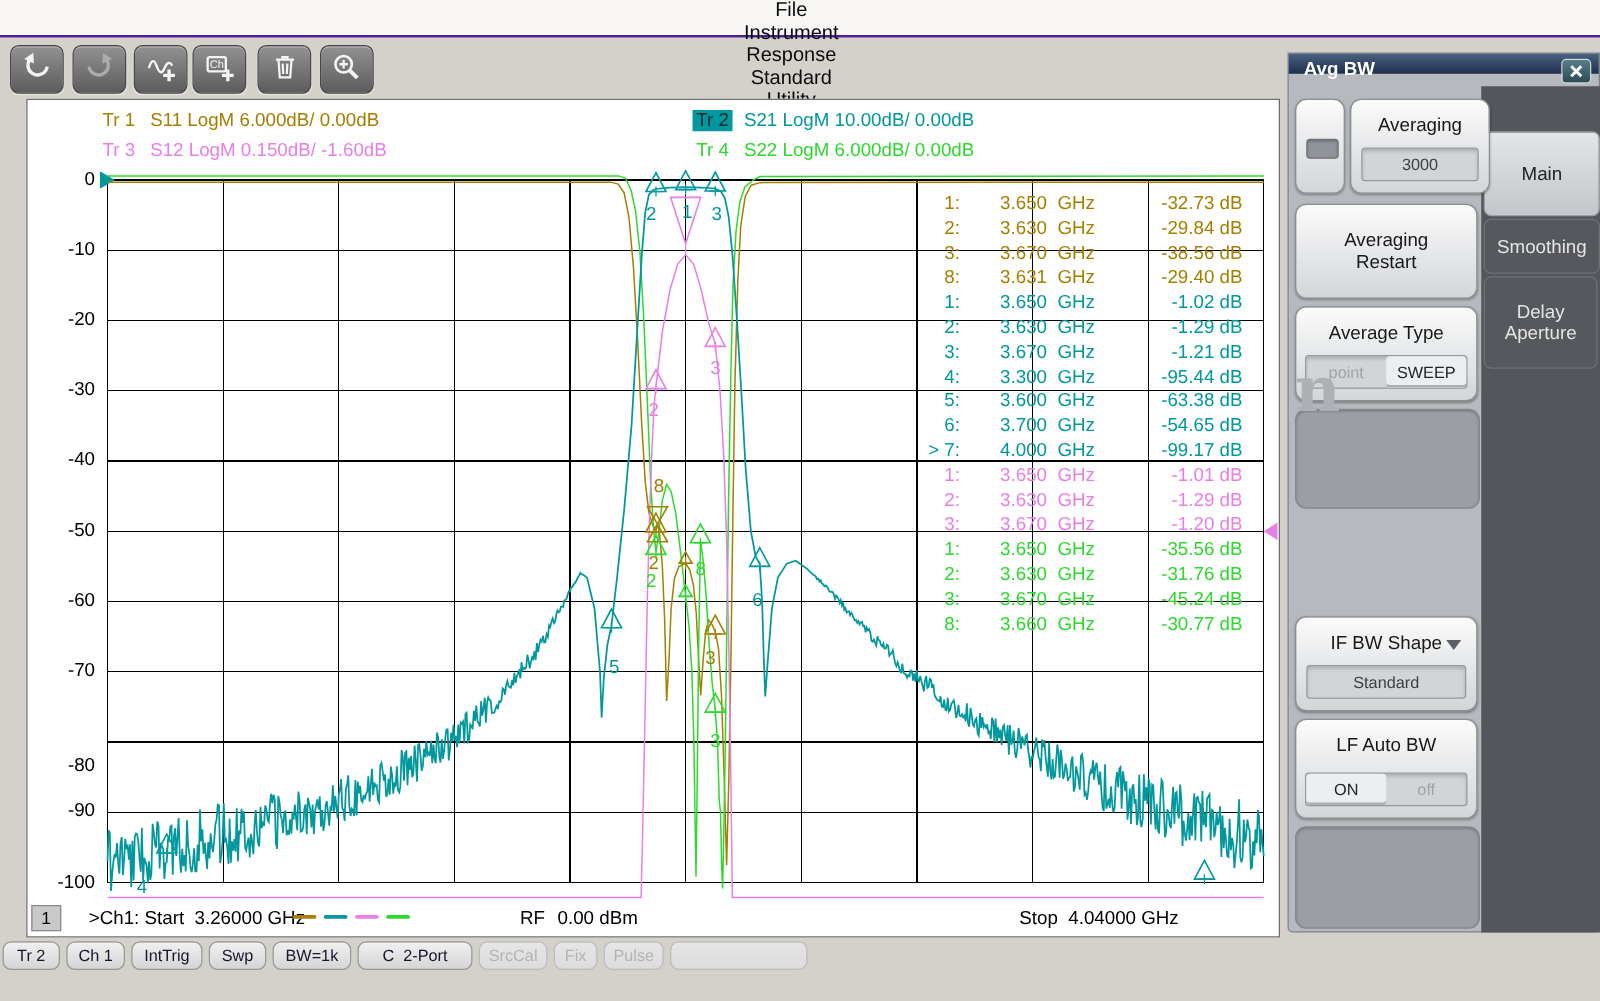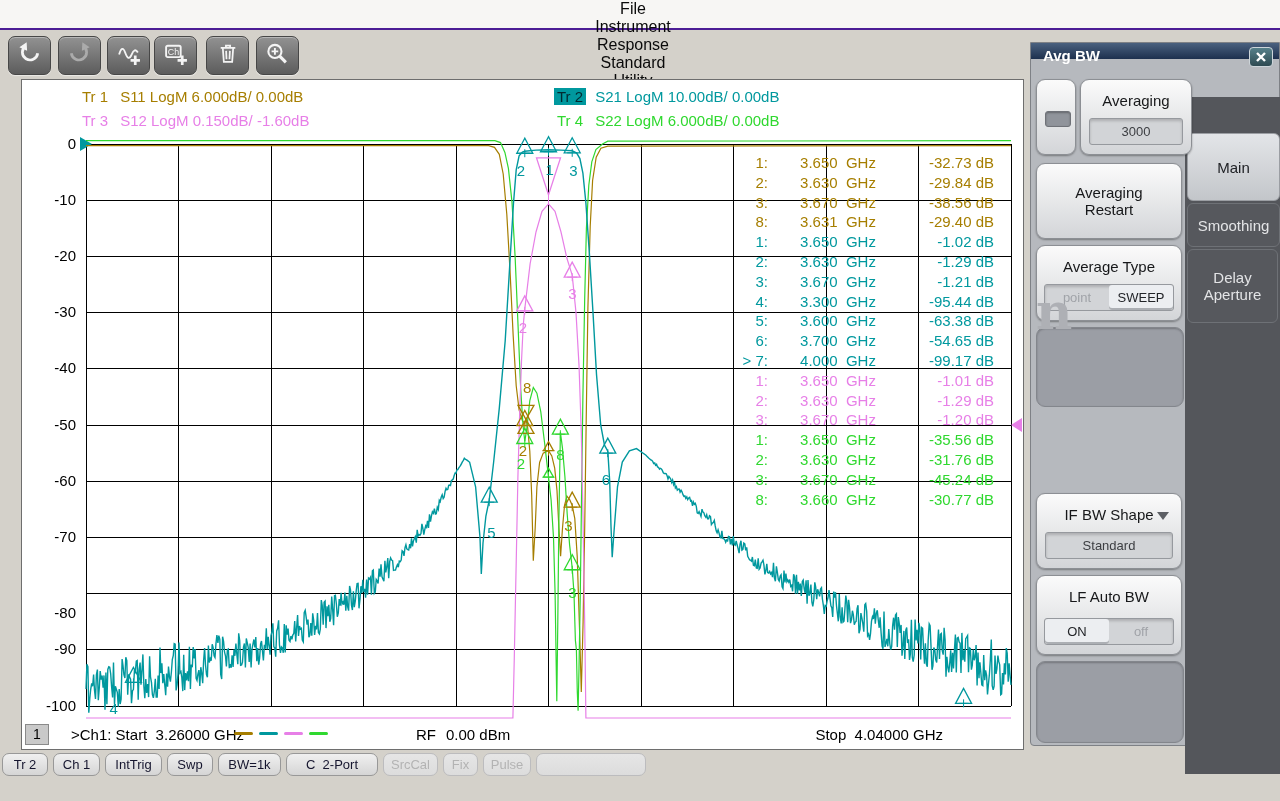--- a/index.html
+++ b/index.html
@@ -36,21 +36,21 @@
   .legend-dash{position:absolute;z-index:4;top:652px;width:19px;height:3px;border-radius:2px;}
   
   #panel{position:absolute;left:1030px;top:42px;width:250px;height:704px;border-radius:0 0 4px 4px;
          background:#b6b9be;border:1px solid #7e8186;box-sizing:border-box;}
   #panel-title{position:absolute;left:0;top:0;width:100%;height:16px;
                background:linear-gradient(#4a617f,#1d304e);color:#fff;font-size:15px;font-weight:bold;
                line-height:26px;padding-left:12px;box-sizing:border-box;}
   #panel-close{position:absolute;right:6px;top:4px;width:22px;height:18px;border-radius:4px;
                background:linear-gradient(#56808a,#2e4a52);border:1px solid #cdd5da;
                display:flex;align-items:center;justify-content:center;}
-  #tabcol{position:absolute;left:154px;top:26px;width:95px;height:677px;background:#54565b;margin-top:28px;}
+  #tabcol{position:absolute;left:154px;top:26px;width:95px;height:677px;background:#54565b;}
   .tab{position:absolute;left:2px;width:91px;border-radius:6px;display:flex;align-items:center;justify-content:center;
        text-align:center;font-size:15px;}
   .tab.active{background:linear-gradient(#e3e5e8,#c3c6ca);color:#202226;border:1px solid #9b9ea3;}
   .tab.inactive{background:#56585d;color:#e3e4e6;border:1px solid #6e7176;}
   .pbtn{position:absolute;left:5px;width:146px;border-radius:9px;background:linear-gradient(#fbfbfb,#d3d5d8);
         border:1px solid #8c8f94;box-shadow:0 1px 2px rgba(0,0,0,.35);box-sizing:border-box;}
   .pbtn .plabel{display:block;text-align:center;font-size:15px;color:#17181a;margin-top:12px;}
   .vbox{position:absolute;left:8px;right:8px;bottom:9px;height:25px;border-radius:3px;background:#d2d4d7;
         border:1px solid #96999e;box-shadow:inset 0 2px 3px rgba(0,0,0,.18);
         font-size:13px;color:#3c3e42;text-align:center;line-height:25px;}

